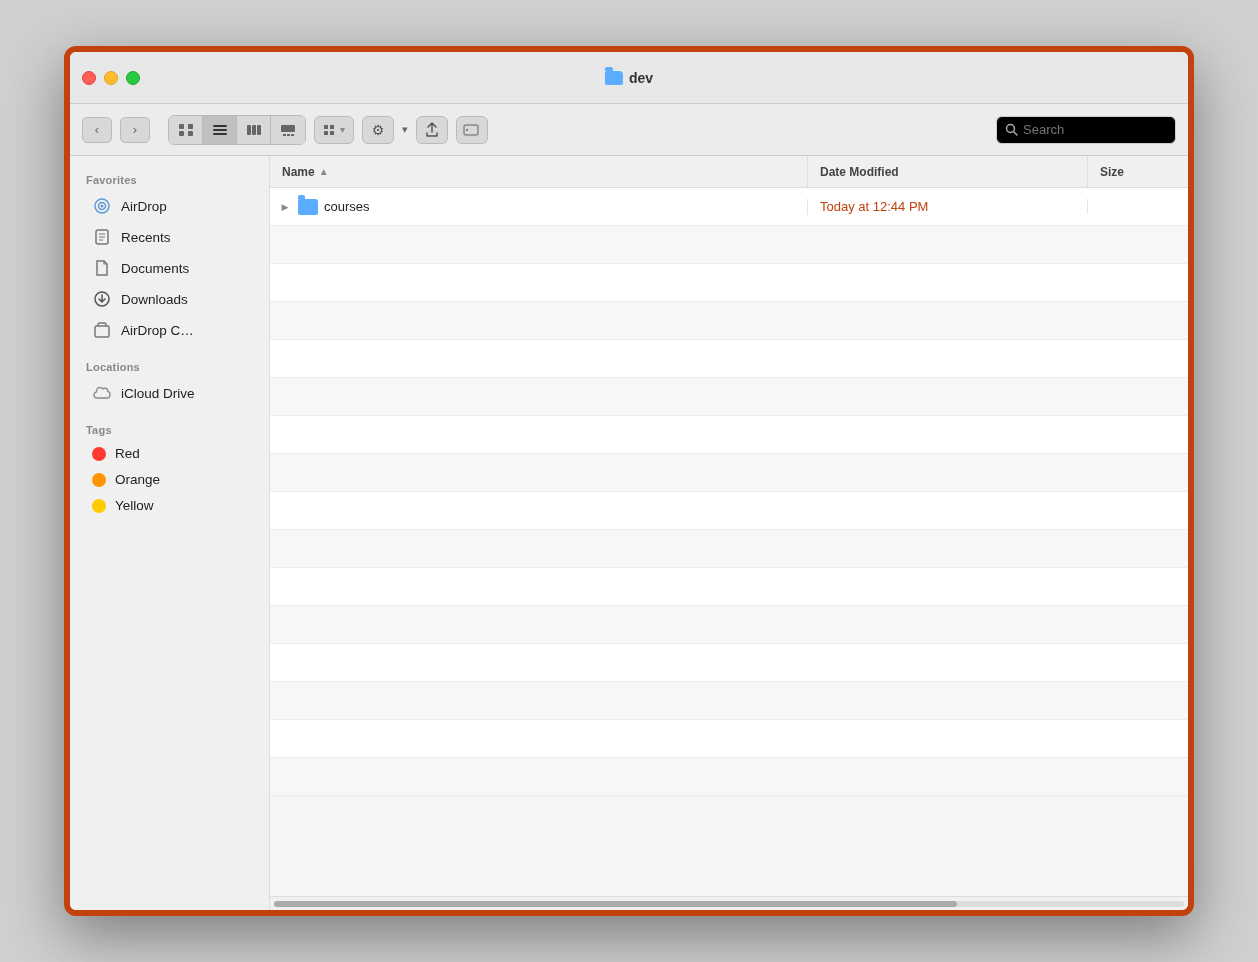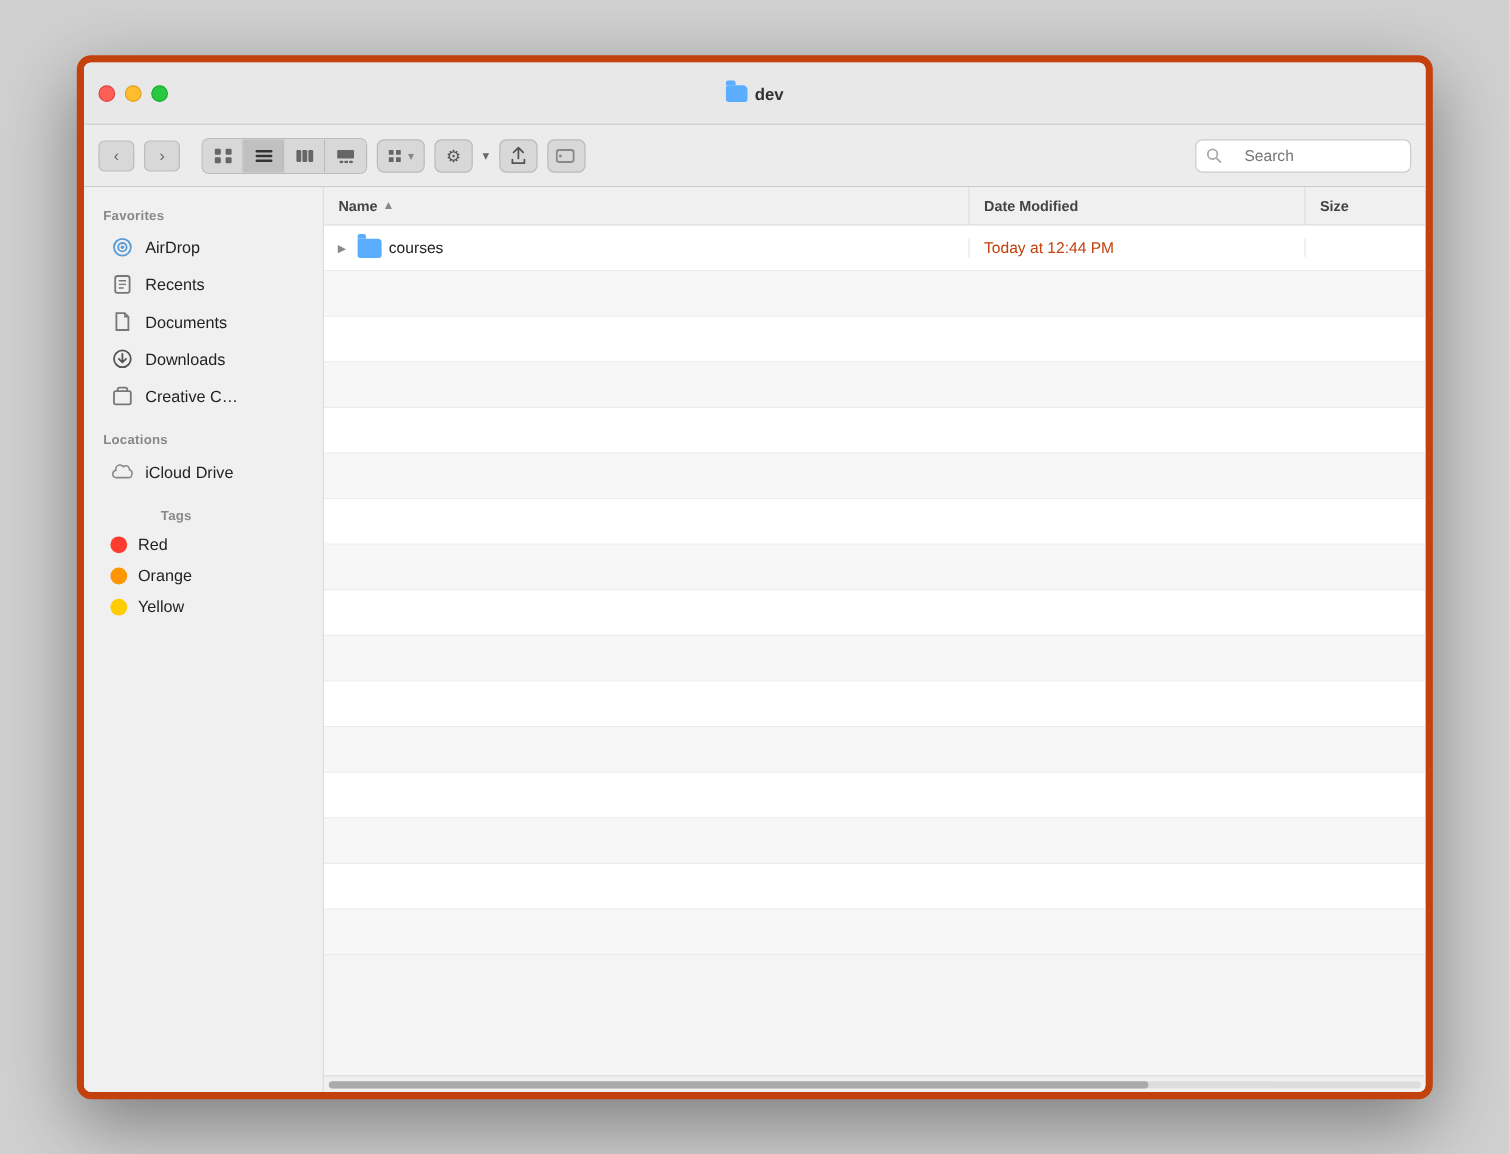--- a/index.html
+++ b/index.html
@@ -140,28 +140,27 @@
       cursor: pointer;
       display: flex;
       align-items: center;
       justify-content: center;
       color: #555;
     }
     .spacer { flex: 1; }
     .search-box {
       display: flex;
       align-items: center;
-      background: #ffffff;
+      background: #000000;
       border: 1px solid #ccc;
       border-radius: 6px;
       padding: 0 8px;
       height: 28px;
       gap: 5px;
       width: 180px;
-      justify-content: space-between;
     }
     .search-box input {
       border: none;
       outline: none;
       background: transparent;
       font-size: 13px;
       color: #888;
       width: 130px;
     }
     .content-area {
@@ -477,36 +476,36 @@
         <span>Downloads</span>
       </div>
 
       <div class="sidebar-item">
         <div class="icon">
           <svg width="18" height="18" viewBox="0 0 18 18">
               <rect x="2" y="5" width="14" height="11" rx="1.5" stroke="#777" stroke-width="1.5" fill="none"></rect>
               <path d="M5 5 L5 3.5 C5 2.7 5.7 2 6.5 2 L11.5 2 C12.3 2 13 2.7 13 3.5 L13 5" stroke="#777" stroke-width="1.5" fill="none"></path>
             </svg>
         </div>
-        <span>Creative C…</span>
+        <span>AirDrop C…</span>
       </div>
 
       <div class="sidebar-section-label" style="margin-top: 10px;">Locations</div>
 
       <div class="sidebar-item">
         <div class="icon">
           <svg width="20" height="14" viewBox="0 0 20 14">
               <path d="M15.5 12 L5 12 C3.3 12 2 10.7 2 9 C2 7.4 3.1 6.1 4.6 5.9 C4.5 5.6 4.5 5.3 4.5 5 C4.5 3.1 6 1.5 8 1.5 C9.2 1.5 10.2 2.1 10.9 3 C11.4 2.5 12.1 2.2 12.9 2.2 C14.5 2.2 15.8 3.5 15.8 5.1 C15.8 5.2 15.8 5.3 15.8 5.4 C17.1 5.7 18 6.8 18 8.1 C18 10.3 16.9 12 15.5 12 Z" stroke="#888" stroke-width="1.3" fill="none"></path>
             </svg>
         </div>
         <span>iCloud Drive</span>
       </div>
 
 
-      <div class="sidebar-section-label" style="margin-top: 10px; margin-left: 48px;">Tags</div>
+      <div class="sidebar-section-label" style="margin-top: 10px;">Tags</div>
 
       <div class="sidebar-item">
         <div class="tag-dot" style="background:#ff3b30; width:14px;height:14px;border-radius:50%;flex-shrink:0;"></div>
         <span>Red</span>
       </div>
 
       <div class="sidebar-item">
         <div class="tag-dot" style="background:#ff9500; width:14px;height:14px;border-radius:50%;flex-shrink:0;"></div>
         <span>Orange</span>
       </div>

